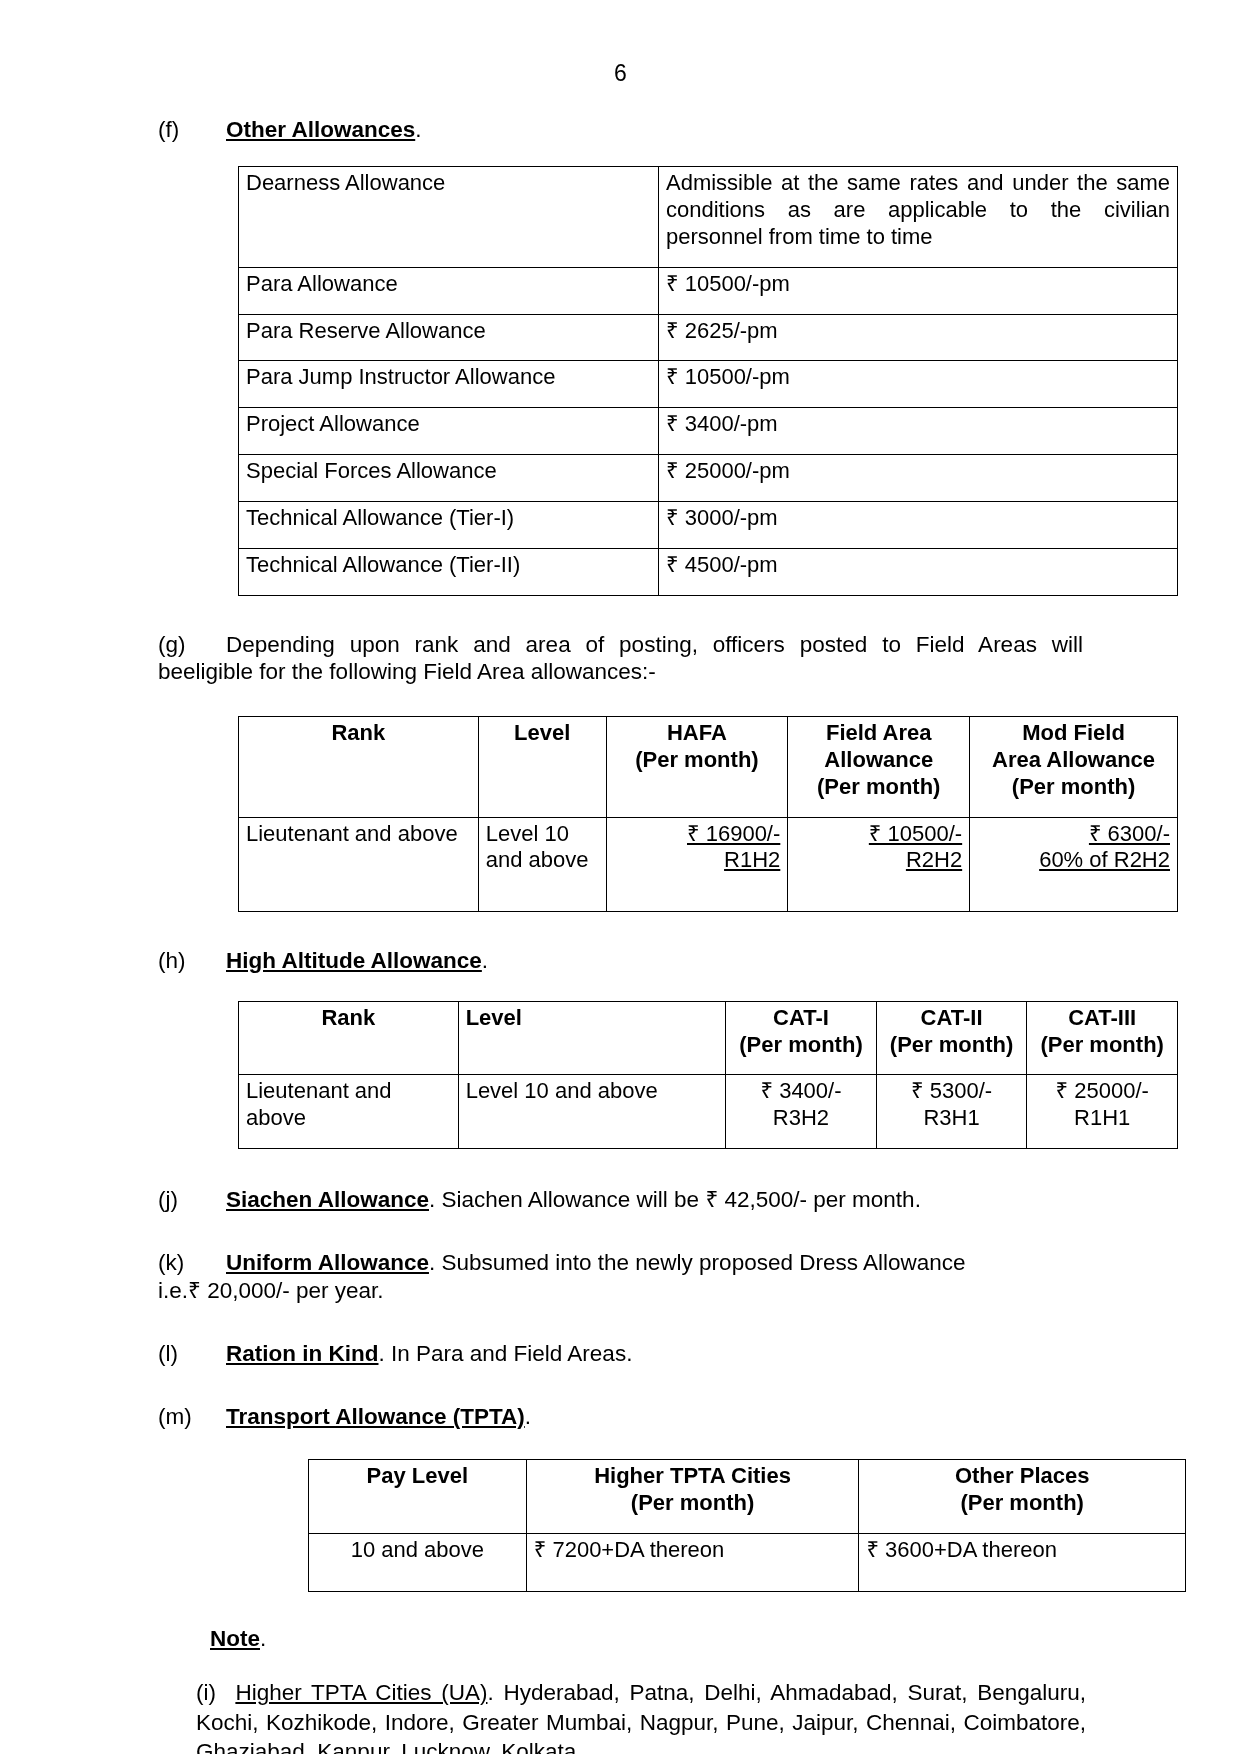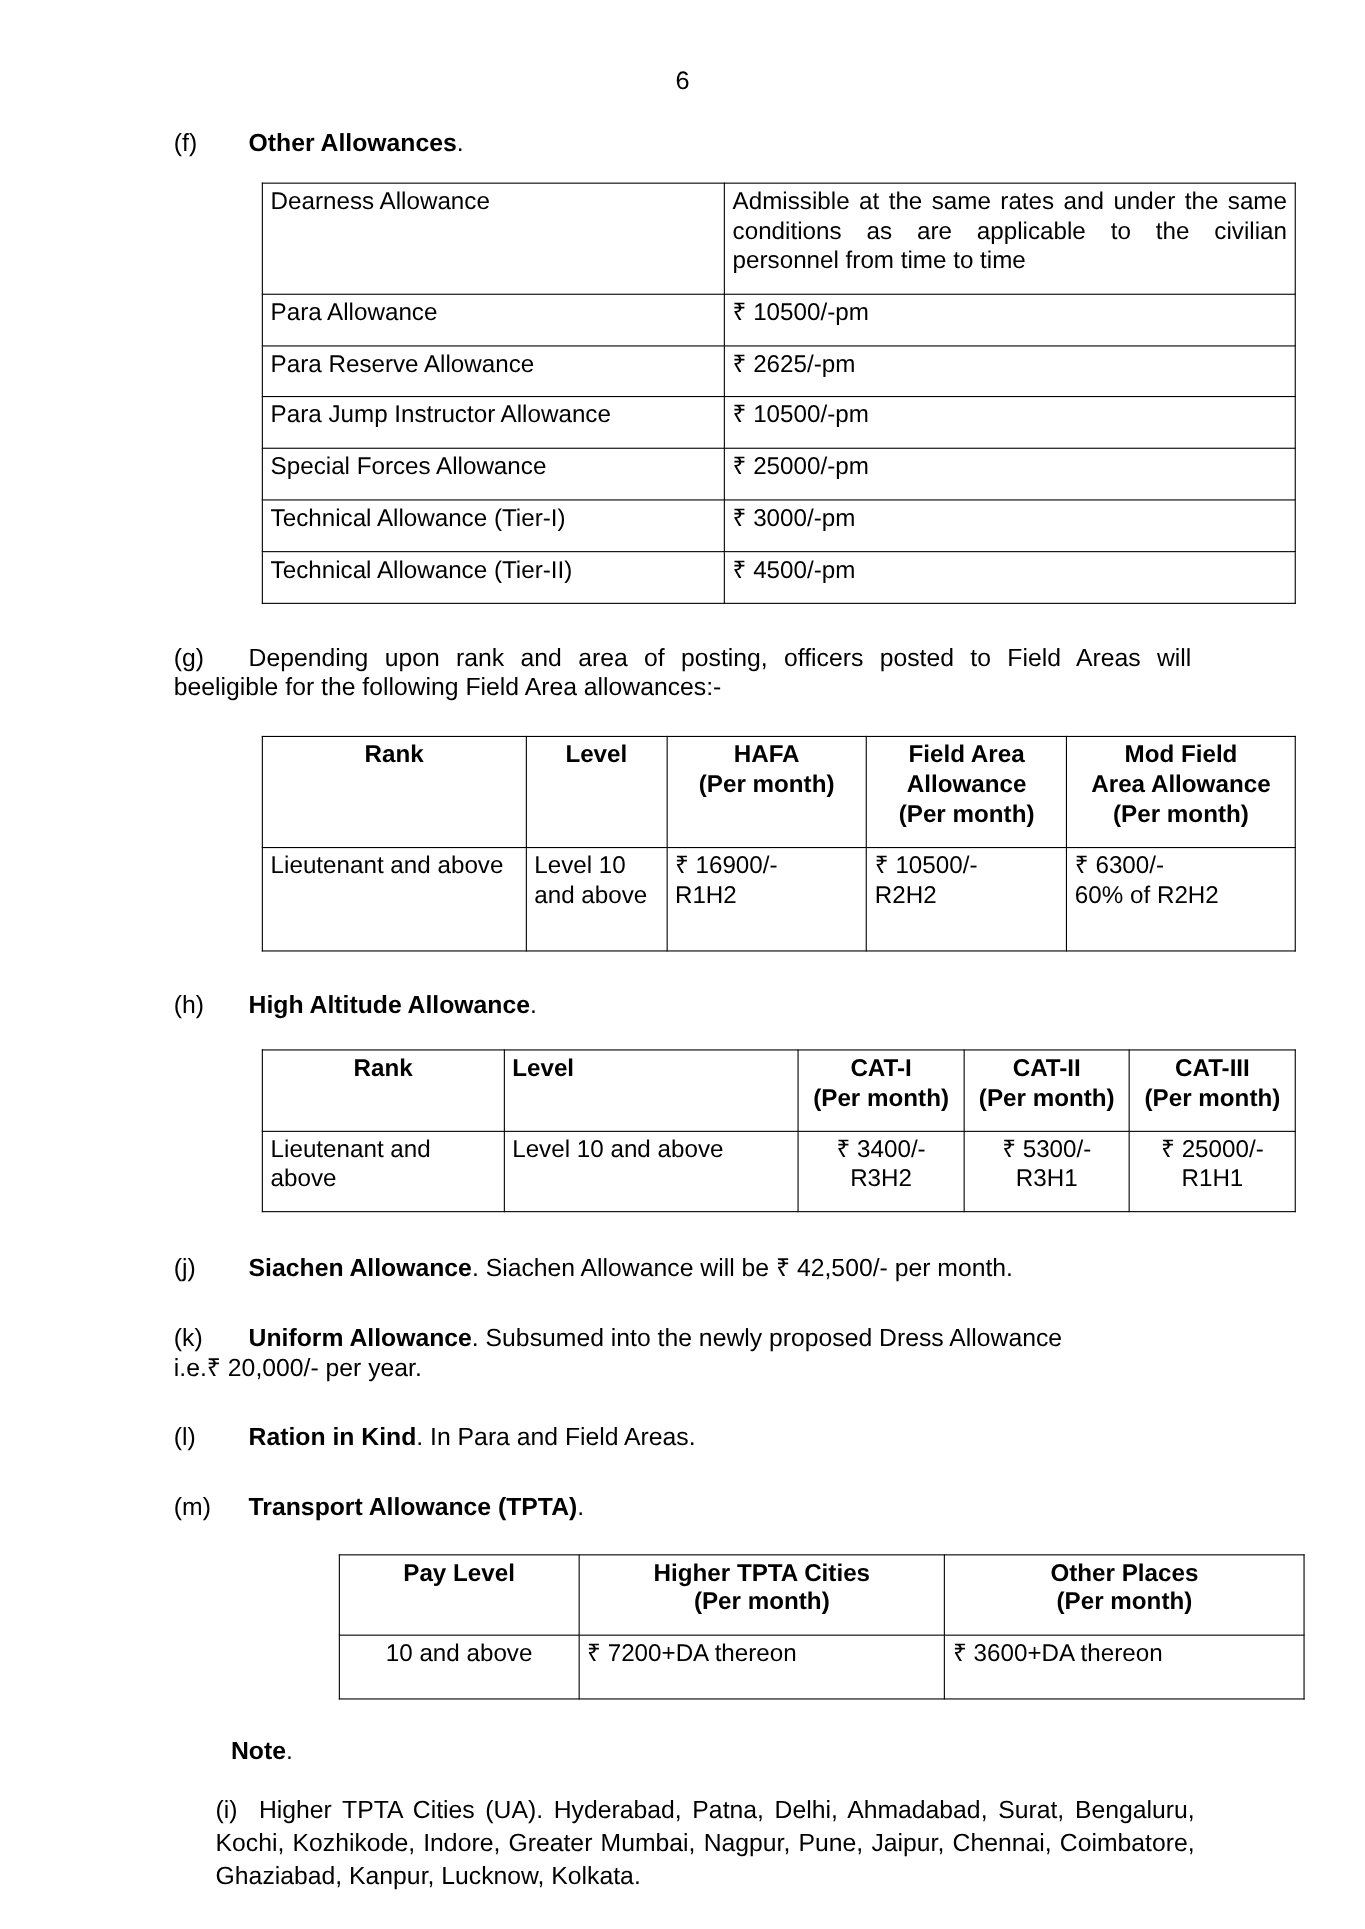--- a/index.html
+++ b/index.html
@@ -37,21 +37,21 @@
     line-height: 1.30;
     margin-top: 30px;
   }
   .para .marker {
     flex: 0 0 68px;
     min-width: 68px;
   }
   .para .body {
     flex: 1 1 auto;
   }
-  .u { font-weight: bold; }
+  .u { text-decoration: underline; font-weight: bold; }
   .spread {
     text-align: justify;
     text-align-last: justify;
   }
   
   table {
     border-collapse: collapse;
     font-size: 22px;
     line-height: 1.22;
   }
@@ -74,21 +74,21 @@
     width: 940px;
     margin: 30px 0 0 80px;
   }
   .tbl-hafa th {
     text-align: center;
     font-weight: bold;
     vertical-align: top;
     height: 96px;
   }
   .tbl-hafa td { vertical-align: top; }
-  .tbl-hafa td.c { text-align: left; }
+  .tbl-hafa td.c { text-align: right; text-decoration: underline; }
   .tbl-hafa tbody td { height: 94px; }
   .tbl-hafa col.c1 { width: 240px; }
   .tbl-hafa col.c2 { width: 128px; }
   .tbl-hafa col.c3 { width: 182px; }
   .tbl-hafa col.c4 { width: 182px; }
   .tbl-hafa col.c5 { width: 208px; }
 
   .tbl-haa {
     width: 940px;
     margin: 26px 0 0 80px;
@@ -176,20 +176,24 @@
         </tr>
         <tr>
           <td>Para Reserve Allowance</td>
           <td>₹ 2625/-pm</td>
         </tr>
         <tr>
           <td>Para Jump Instructor Allowance</td>
           <td>₹ 10500/-pm</td>
         </tr>
         <tr>
+          <td>Project Allowance</td>
+          <td>₹ 3400/-pm</td>
+        </tr>
+        <tr>
           <td>Special Forces Allowance</td>
           <td>₹ 25000/-pm</td>
         </tr>
         <tr>
           <td>Technical Allowance (Tier-I)</td>
           <td>₹ 3000/-pm</td>
         </tr>
         <tr>
           <td>Technical Allowance (Tier-II)</td>
           <td>₹ 4500/-pm</td>

